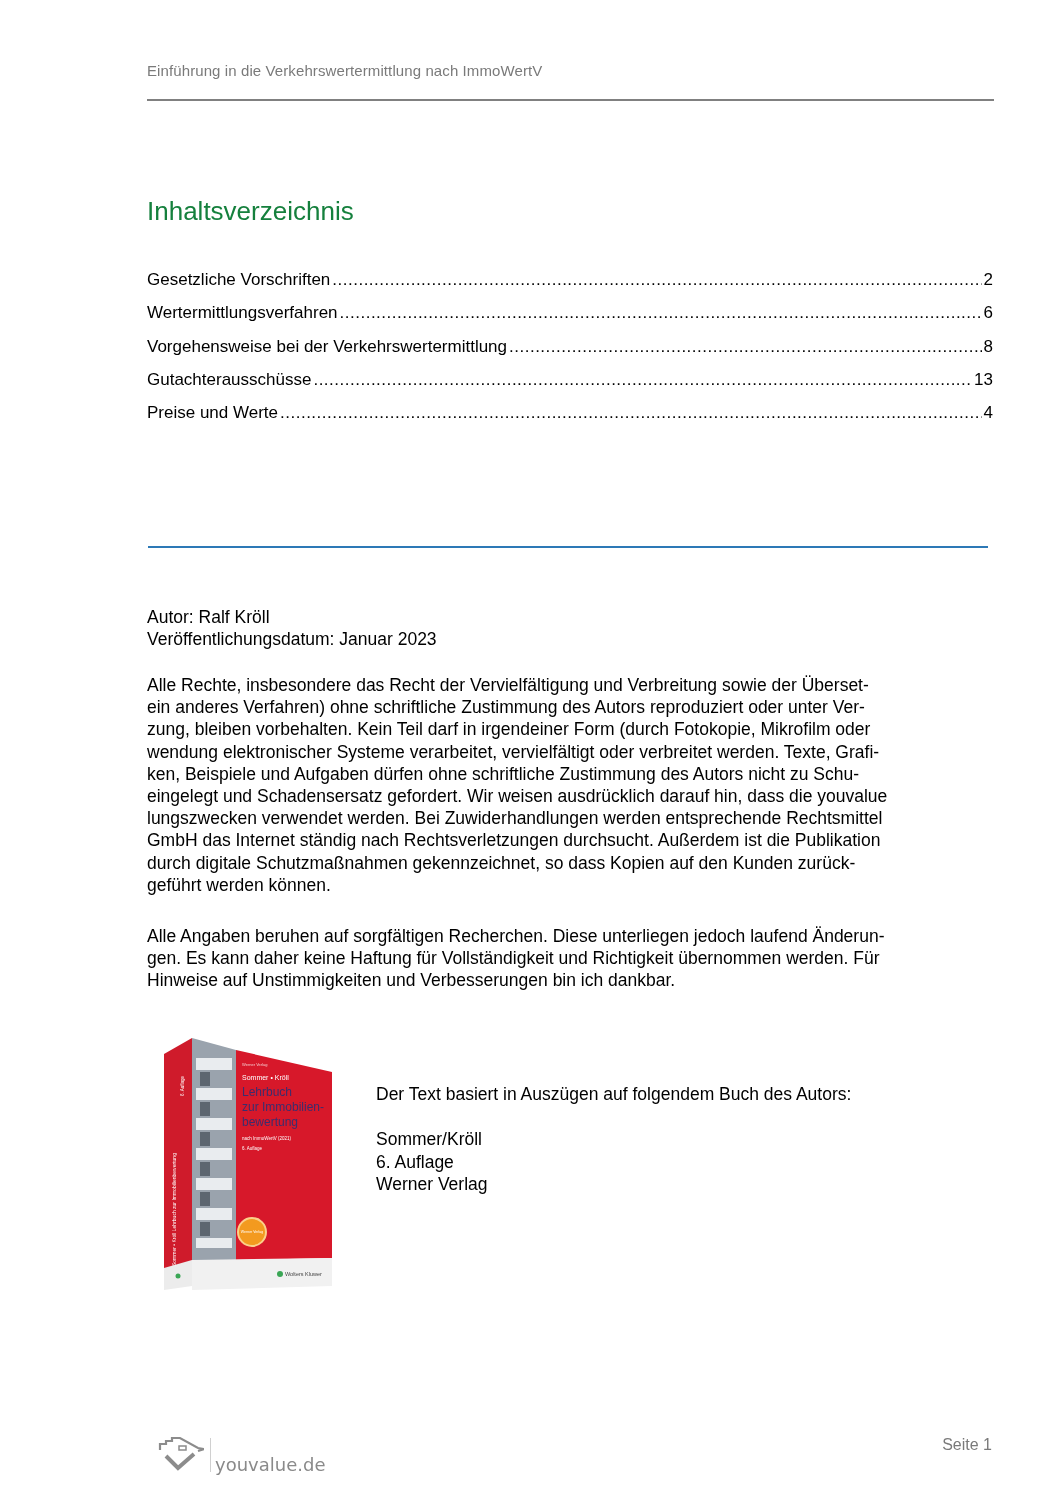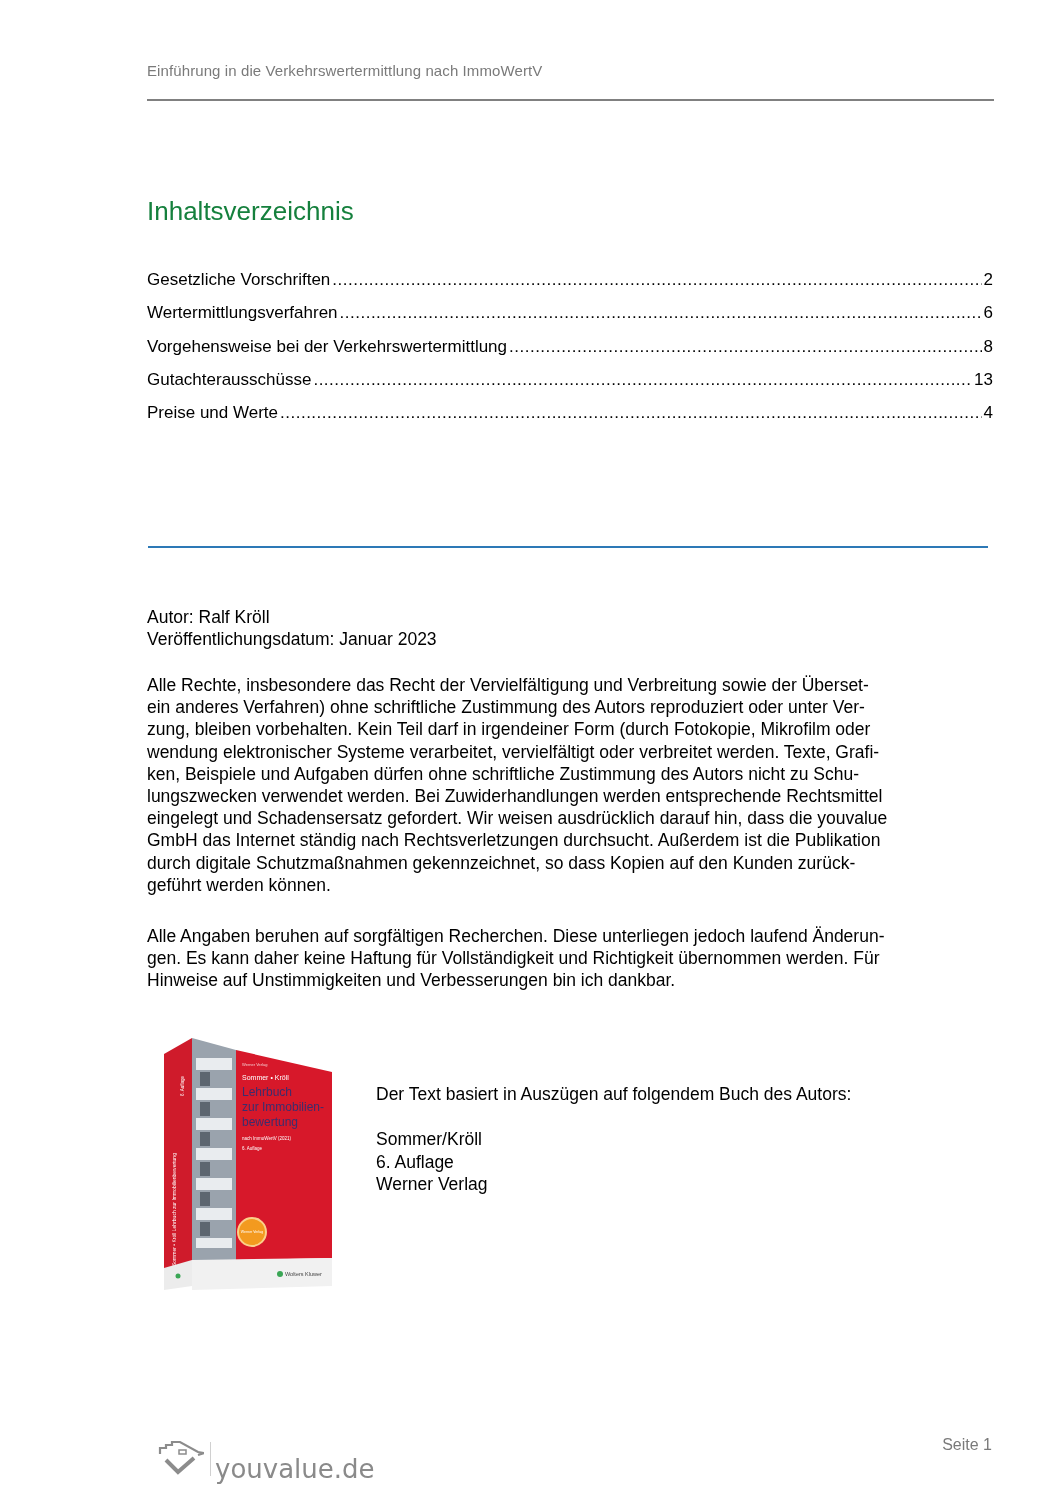--- a/index.html
+++ b/index.html
@@ -31,21 +31,21 @@
     .para2 { top: 925px; }
     .para .ln { display: block; white-space: nowrap; }
 
     .book { position: absolute; left: 160px; top: 1036px; width: 180px; height: 256px; }
 
     .book-info { position: absolute; left: 376px; top: 1083px; font-size: 17.5px; line-height: 22.5px; }
     .book-info .gap { height: 22.5px; }
 
     .footer-logo { position: absolute; left: 158px; top: 1434px; display: flex; align-items: center; }
     .logo-sep { width: 1px; height: 34px; background: #d0d0d0; margin: 0 4px 0 6px; }
-    .logo-text { font-family: "DejaVu Sans", sans-serif; font-size: 26px; color: #8a8a8a; margin-top: 20px; }
+    .logo-text { font-family: "DejaVu Sans", sans-serif; font-size: 18px; color: #8a8a8a; margin-top: 20px; }
 
     .page-num { position: absolute; right: 68px; top: 1436px; font-size: 16px; color: #7a7a7a; }
   </style>
 </head>
 <body>
 
 <div class="header">Einführung in die Verkehrswertermittlung nach ImmoWertV</div>
 
 <h1 class="toc-title">Inhaltsverzeichnis</h1>
 
@@ -83,22 +83,22 @@
   <div>Autor: Ralf Kröll</div>
   <div>Veröffentlichungsdatum: Januar 2023</div>
 </div>
 
 <p class="para para1">
   <span class="ln">Alle Rechte, insbesondere das Recht der Vervielfältigung und Verbreitung sowie der Überset-</span>
   <span class="ln">ein anderes Verfahren) ohne schriftliche Zustimmung des Autors reproduziert oder unter Ver-</span>
   <span class="ln">zung, bleiben vorbehalten. Kein Teil darf in irgendeiner Form (durch Fotokopie, Mikrofilm oder</span>
   <span class="ln">wendung elektronischer Systeme verarbeitet, vervielfältigt oder verbreitet werden. Texte, Grafi-</span>
   <span class="ln">ken, Beispiele und Aufgaben dürfen ohne schriftliche Zustimmung des Autors nicht zu Schu-</span>
+  <span class="ln">eingelegt und Schadensersatz gefordert. Wir weisen ausdrücklich darauf hin, dass die youvalue</span>
   <span class="ln">lungszwecken verwendet werden. Bei Zuwiderhandlungen werden entsprechende Rechtsmittel</span>
-  <span class="ln">eingelegt und Schadensersatz gefordert. Wir weisen ausdrücklich darauf hin, dass die youvalue</span>
   <span class="ln">GmbH das Internet ständig nach Rechtsverletzungen durchsucht. Außerdem ist die Publikation</span>
   <span class="ln">durch digitale Schutzmaßnahmen gekennzeichnet, so dass Kopien auf den Kunden zurück-</span>
   <span class="ln">geführt werden können.</span>
 </p>
 
 <p class="para para2">
   <span class="ln">Alle Angaben beruhen auf sorgfältigen Recherchen. Diese unterliegen jedoch laufend Änderun-</span>
   <span class="ln">gen. Es kann daher keine Haftung für Vollständigkeit und Richtigkeit übernommen werden. Für</span>
   <span class="ln">Hinweise auf Unstimmigkeiten und Verbesserungen bin ich dankbar.</span>
 </p>

